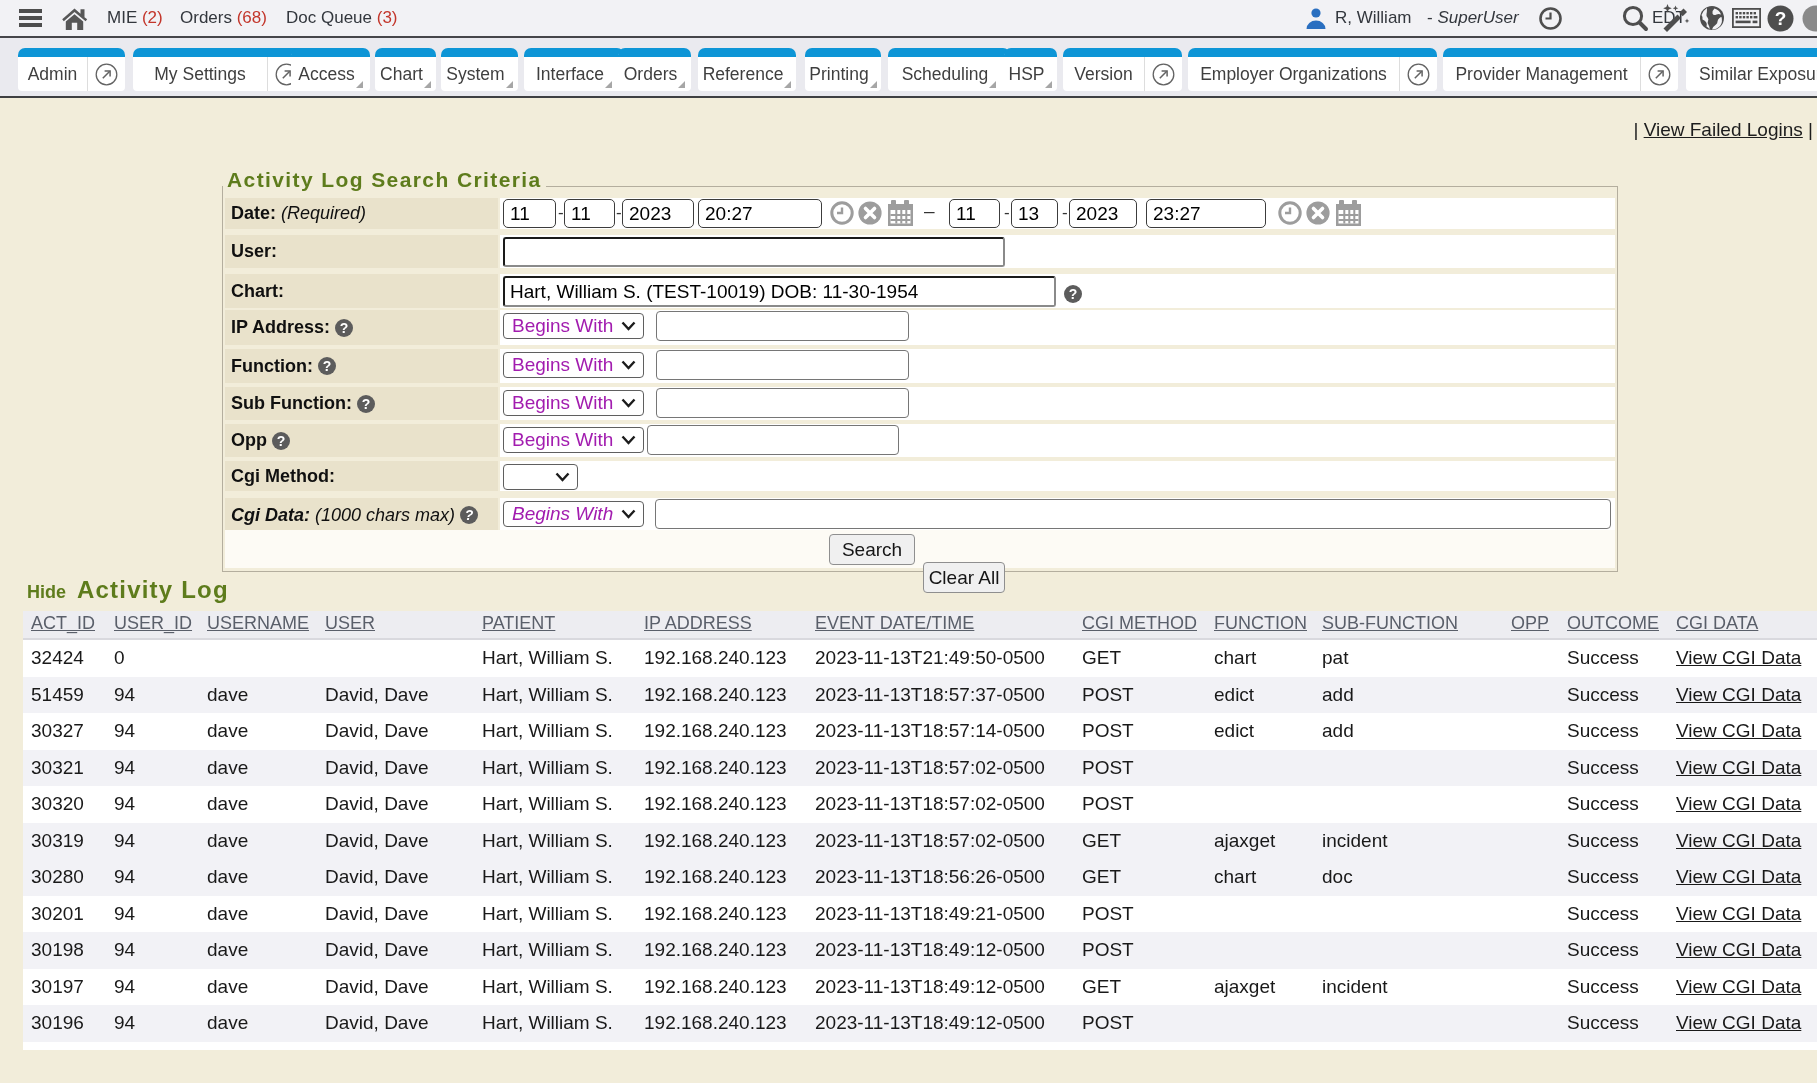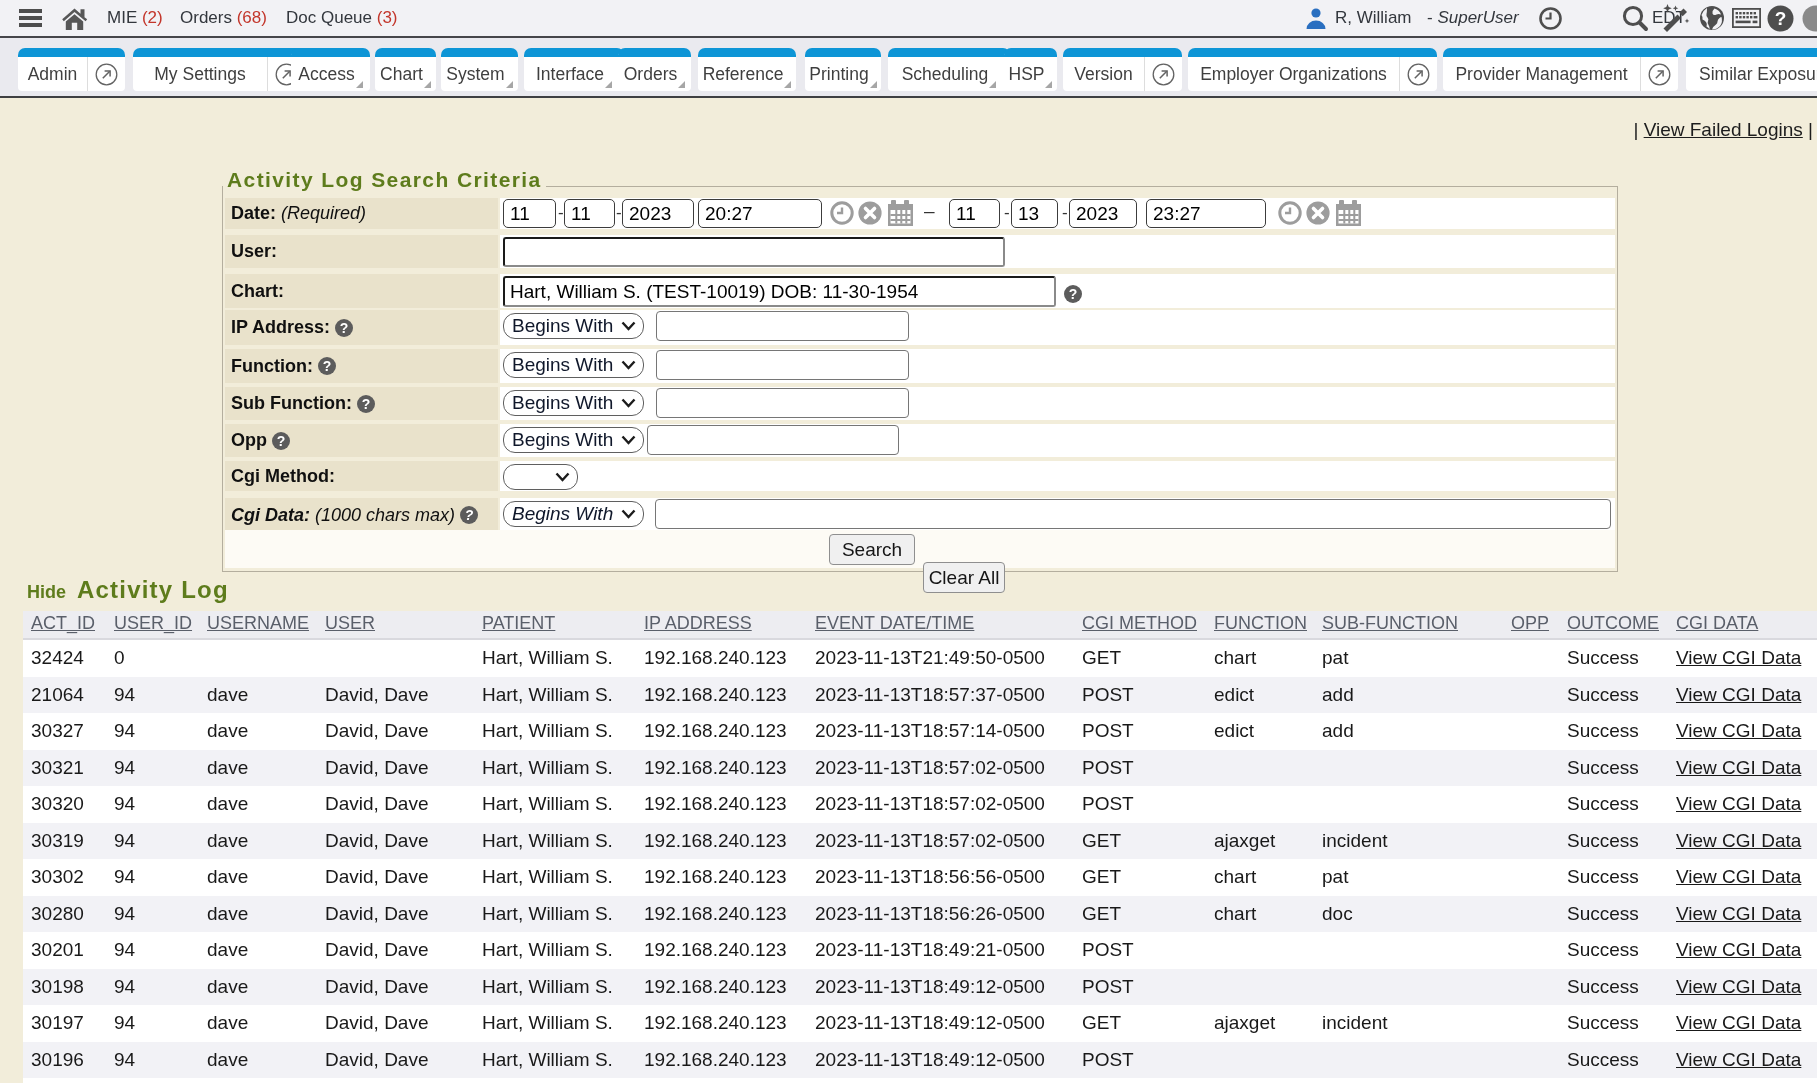--- a/index.html
+++ b/index.html
@@ -39,21 +39,21 @@
   
   .ti{position:absolute;box-sizing:border-box;background:#fff;border:1.5px solid #3c3c3c;
       border-radius:5px;font-size:19px;color:#000;display:flex;align-items:center;
       padding-left:6px;}
   .ti2{position:absolute;box-sizing:border-box;background:#fff;
        border:2px solid;border-color:#1a1a1a #8a8a8a #8a8a8a #1a1a1a;border-radius:3px;
        font-size:19px;color:#000;display:flex;align-items:center;padding-left:5px;}
   .ti3{position:absolute;box-sizing:border-box;background:#fff;border:1px solid #767676;
        border-radius:4px;}
   .sel{position:absolute;box-sizing:border-box;background:#fff;border:1px solid #5f5f5f;
-       border-radius:12px;font-size:19px;color:#0f172a;display:flex;align-items:center;
+       border-radius:4px;font-size:19px;color:#a21caf;display:flex;align-items:center;
        padding-left:8px;}
   .sel svg{position:absolute;right:7px;top:50%;margin-top:-5px;}
   .qi{display:inline-block;width:18px;height:18px;border-radius:50%;background:#5c5c5c;
       color:#fff;font-size:14px;font-weight:bold;text-align:center;line-height:18px;
       vertical-align:-3px;}
   .btn{position:absolute;box-sizing:border-box;background:#f0f0f0;border:1px solid #8f8f8f;
        border-radius:4px;font-size:19px;color:#161616;display:flex;align-items:center;
        justify-content:center;}
   
   #altitle{position:absolute;left:27px;top:576px;font-size:24px;letter-spacing:1.2px;font-weight:bold;color:#5e7c1c;}
@@ -449,21 +449,21 @@
           <td>192.168.240.123</td>
           <td>2023-11-13T21:49:50-0500</td>
           <td>GET</td>
           <td>chart</td>
           <td>pat</td>
           <td></td>
           <td>Success</td>
           <td><a>View CGI Data</a></td>
         </tr>
         <tr class="even">
-          <td>21064</td>
+          <td>51459</td>
           <td>94</td>
           <td>dave</td>
           <td>David, Dave</td>
           <td>Hart, William S.</td>
           <td>192.168.240.123</td>
           <td>2023-11-13T18:57:37-0500</td>
           <td>POST</td>
           <td>edict</td>
           <td>add</td>
           <td></td>
@@ -519,35 +519,20 @@
           <td>30319</td>
           <td>94</td>
           <td>dave</td>
           <td>David, Dave</td>
           <td>Hart, William S.</td>
           <td>192.168.240.123</td>
           <td>2023-11-13T18:57:02-0500</td>
           <td>GET</td>
           <td>ajaxget</td>
           <td>incident</td>
-          <td></td>
-          <td>Success</td>
-          <td><a>View CGI Data</a></td>
-        </tr>
-        <tr class="odd">
-          <td>30302</td>
-          <td>94</td>
-          <td>dave</td>
-          <td>David, Dave</td>
-          <td>Hart, William S.</td>
-          <td>192.168.240.123</td>
-          <td>2023-11-13T18:56:56-0500</td>
-          <td>GET</td>
-          <td>chart</td>
-          <td>pat</td>
           <td></td>
           <td>Success</td>
           <td><a>View CGI Data</a></td>
         </tr>
         <tr class="even">
           <td>30280</td>
           <td>94</td>
           <td>dave</td>
           <td>David, Dave</td>
           <td>Hart, William S.</td>

